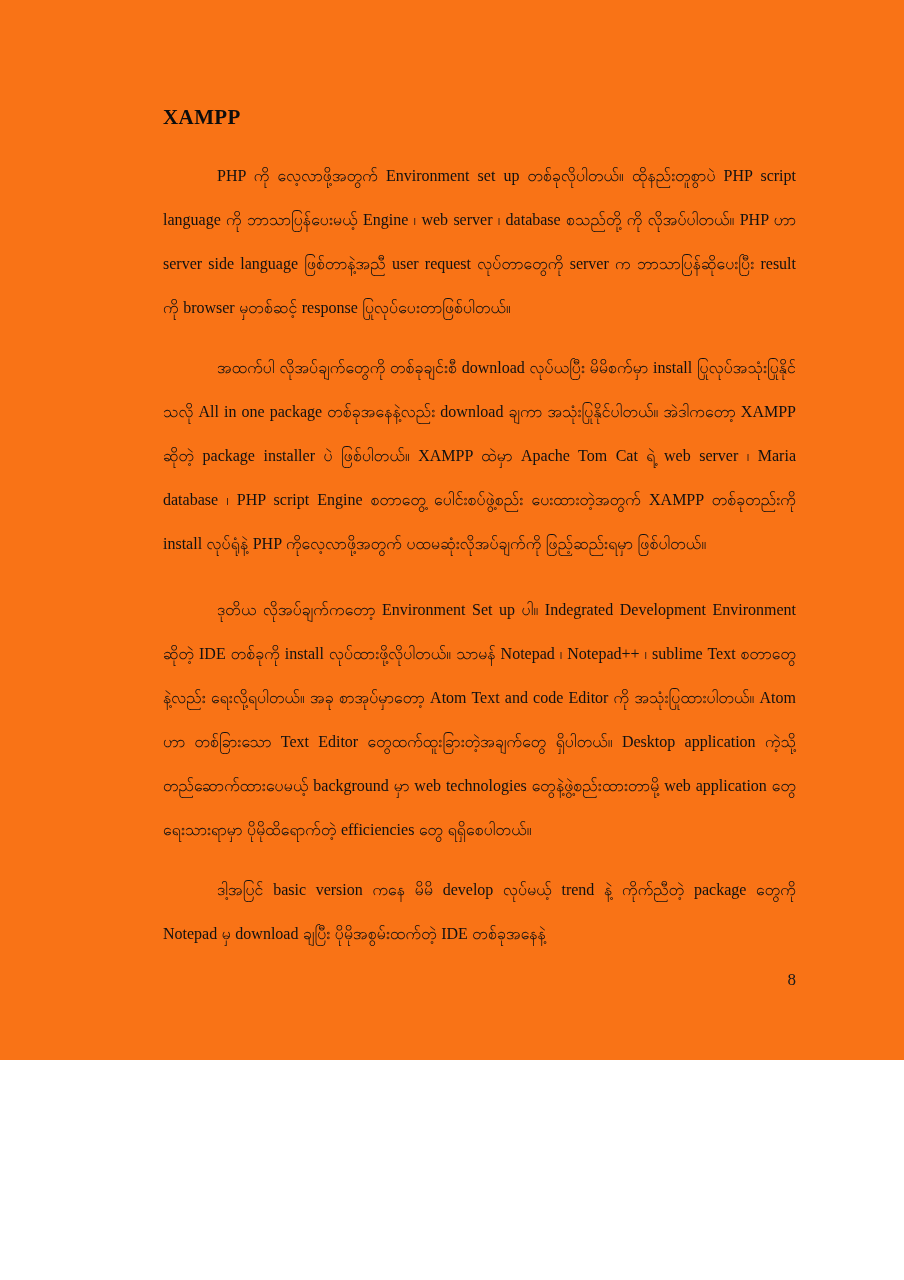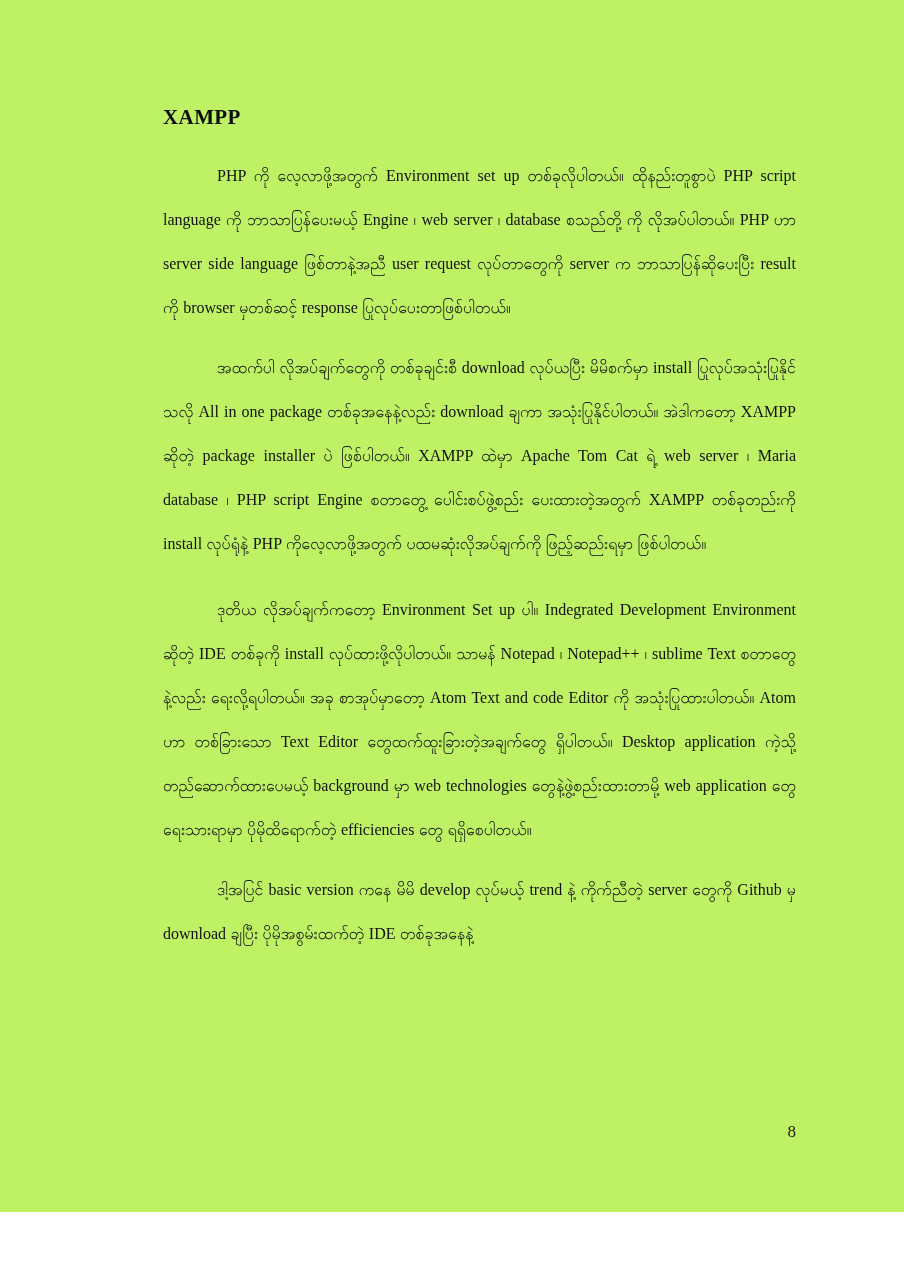--- a/index.html
+++ b/index.html
@@ -4,22 +4,22 @@
 <style>
   html, body {
     margin: 0;
     padding: 0;
     background: #ffffff;
   }
 
   .page {
     position: relative;
     width: 904px;
-    height: 1212px;
-    background: #bef264;
+    height: 1060px;
+    background: #f97316;
     overflow: hidden;
     box-sizing: border-box;
   }
 
   .content {
     position: absolute;
     left: 163px;
     top: 105px;
     width: 633px;
   }
@@ -82,19 +82,19 @@
 
     <h1 class="doc-heading">XAMPP</h1>
 
     <p class="para">PHP ကို လေ့လာဖို့အတွက် Environment set up တစ်ခုလိုပါတယ်။ ထိုနည်းတူစွာပဲ PHP script language ကို ဘာသာပြန်ပေးမယ့် Engine ၊ web server ၊ database စသည်တို့ ကို လိုအပ်ပါတယ်။ PHP ဟာ server side language ဖြစ်တာနဲ့အညီ user request လုပ်တာတွေကို server က ဘာသာပြန်ဆိုပေးပြီး result ကို browser မှတစ်ဆင့် response ပြုလုပ်ပေးတာဖြစ်ပါတယ်။</p>
 
     <p class="para para-gap-lg">အထက်ပါ လိုအပ်ချက်တွေကို တစ်ခုချင်းစီ download လုပ်ယပြီး မိမိစက်မှာ install ပြုလုပ်အသုံးပြုနိုင်သလို All in one package တစ်ခုအနေနဲ့လည်း download ချကာ အသုံးပြုနိုင်ပါတယ်။ အဲဒါကတော့ XAMPP ဆိုတဲ့ package installer ပဲ ဖြစ်ပါတယ်။ XAMPP ထဲမှာ Apache Tom Cat ရဲ့ web server ၊ Maria database ၊ PHP script Engine စတာတွေ့ ပေါင်းစပ်ဖွဲ့စည်း ပေးထားတဲ့အတွက် XAMPP တစ်ခုတည်းကို install လုပ်ရုံနဲ့ PHP ကိုလေ့လာဖို့အတွက် ပထမဆုံးလိုအပ်ချက်ကို ဖြည့်ဆည်းရမှာ ဖြစ်ပါတယ်။</p>
 
 
     <p class="para">ဒုတိယ လိုအပ်ချက်ကတော့ Environment Set up ပါ။ Indegrated Development Environment ဆိုတဲ့ IDE တစ်ခုကို install လုပ်ထားဖို့လိုပါတယ်။ သာမန် Notepad ၊ Notepad++ ၊ sublime Text စတာတွေနဲ့လည်း ရေးလို့ရပါတယ်။ အခု စာအုပ်မှာတော့ Atom Text and code Editor ကို အသုံးပြုထားပါတယ်။ Atom ဟာ တစ်ခြားသော Text Editor တွေထက်ထူးခြားတဲ့အချက်တွေ ရှိပါတယ်။ Desktop application ကဲ့သို့ တည်ဆောက်ထားပေမယ့် background မှာ web technologies တွေနဲ့ဖွဲ့စည်းထားတာမို့ web application တွေရေးသားရာမှာ ပိုမိုထိရောက်တဲ့ efficiencies တွေ ရရှိစေပါတယ်။</p>
 
-    <p class="para">ဒါ့အပြင် basic version ကနေ မိမိ develop လုပ်မယ့် trend နဲ့ ကိုက်ညီတဲ့ server တွေကို Github မှ download ချပြီး ပိုမိုအစွမ်းထက်တဲ့ IDE တစ်ခုအနေနဲ့</p>
+    <p class="para">ဒါ့အပြင် basic version ကနေ မိမိ develop လုပ်မယ့် trend နဲ့ ကိုက်ညီတဲ့ package တွေကို Notepad မှ download ချပြီး ပိုမိုအစွမ်းထက်တဲ့ IDE တစ်ခုအနေနဲ့</p>
 
   </div>
 
   <div class="page-number">8</div>
 
 </div>
 
 </body></html>

